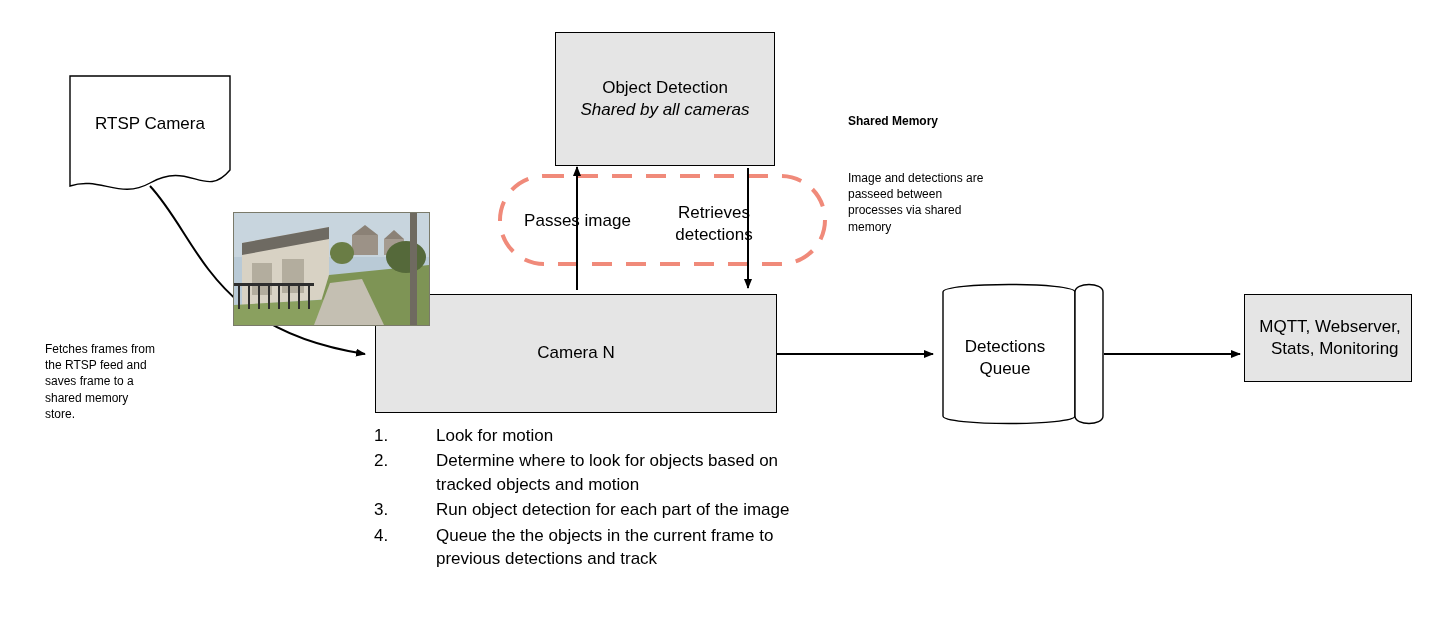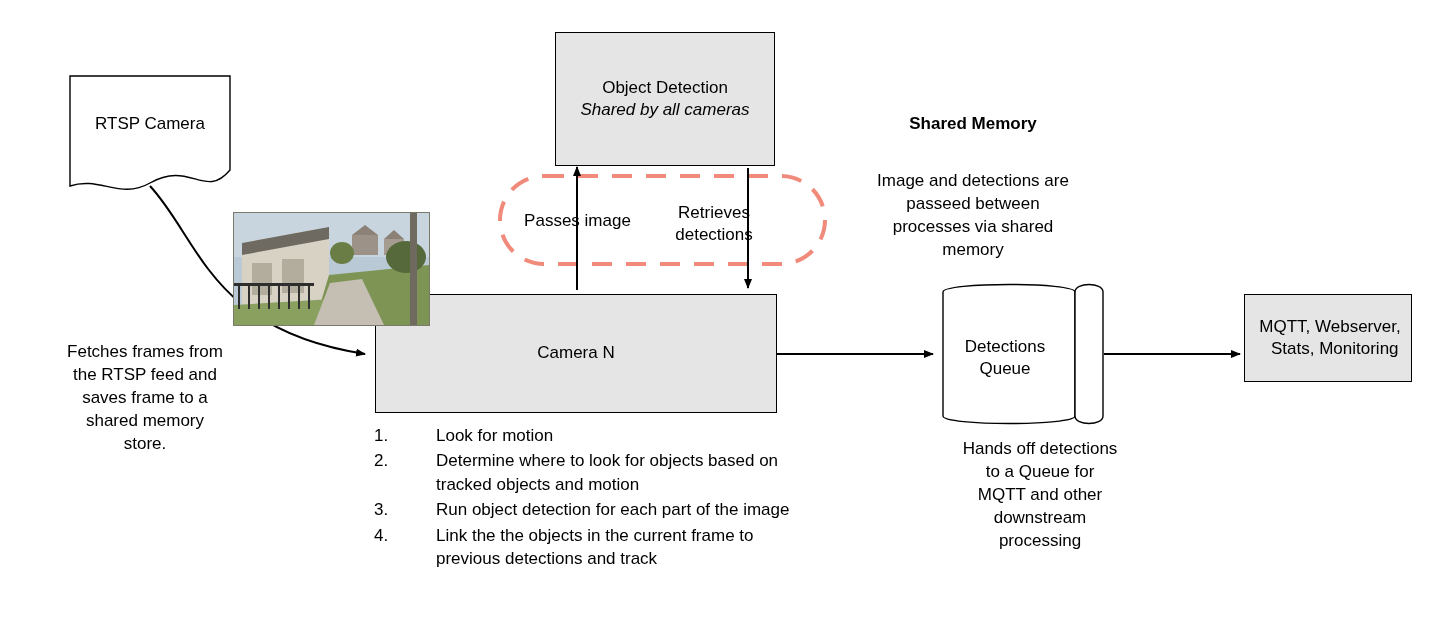--- a/index.html
+++ b/index.html
@@ -37,23 +37,23 @@
     justify-content: center;
     text-align: center;
     font-size: 17px;
     line-height: 1.32;
   }
   .node .italic {
     font-style: italic;
   }
   .plain-text {
     position: absolute;
-    font-size: 17px;
+    font-size: 12px;
     line-height: 1.35;
-    text-align: center;
+    text-align: left;
     white-space: pre-line;
   }
   .bold {
     font-weight: bold;
   }
   .label-center {
     position: absolute;
     font-size: 17px;
     line-height: 1.3;
     text-align: center;
@@ -219,25 +219,20 @@
 the RTSP feed and
 saves frame to a
 shared memory
 store.</div>
 
   <div class="queue-label">
     <div>Detections</div>
     <div>Queue</div>
   </div>
 
-  <div class="plain-text" style="left:940px; top:438px; width:200px;">Hands off detections
-to a Queue for
-MQTT and other
-downstream
-processing</div>
 
   <div class="node" style="left:1244px; top:294px; width:168px; height:88px;">
     <div style="width:100%; text-align:center; padding-left:4px; box-sizing:border-box;">MQTT, Webserver,</div>
     <div style="width:100%; text-align:left; padding-left:26px; box-sizing:border-box;">Stats, Monitoring</div>
   </div>
 
   <div class="ol-list">
     <ol>
       <li>
         <span class="num">1.</span>
@@ -246,18 +241,18 @@
       <li>
         <span class="num">2.</span>
         <span>Determine where to look for objects based on tracked objects and motion</span>
       </li>
       <li>
         <span class="num">3.</span>
         <span>Run object detection for each part of the image</span>
       </li>
       <li>
         <span class="num">4.</span>
-        <span>Link the the objects in the current frame to previous detections and track</span>
+        <span>Queue the the objects in the current frame to previous detections and track</span>
       </li>
     </ol>
   </div>
 
 </div>
 
 </body></html>

